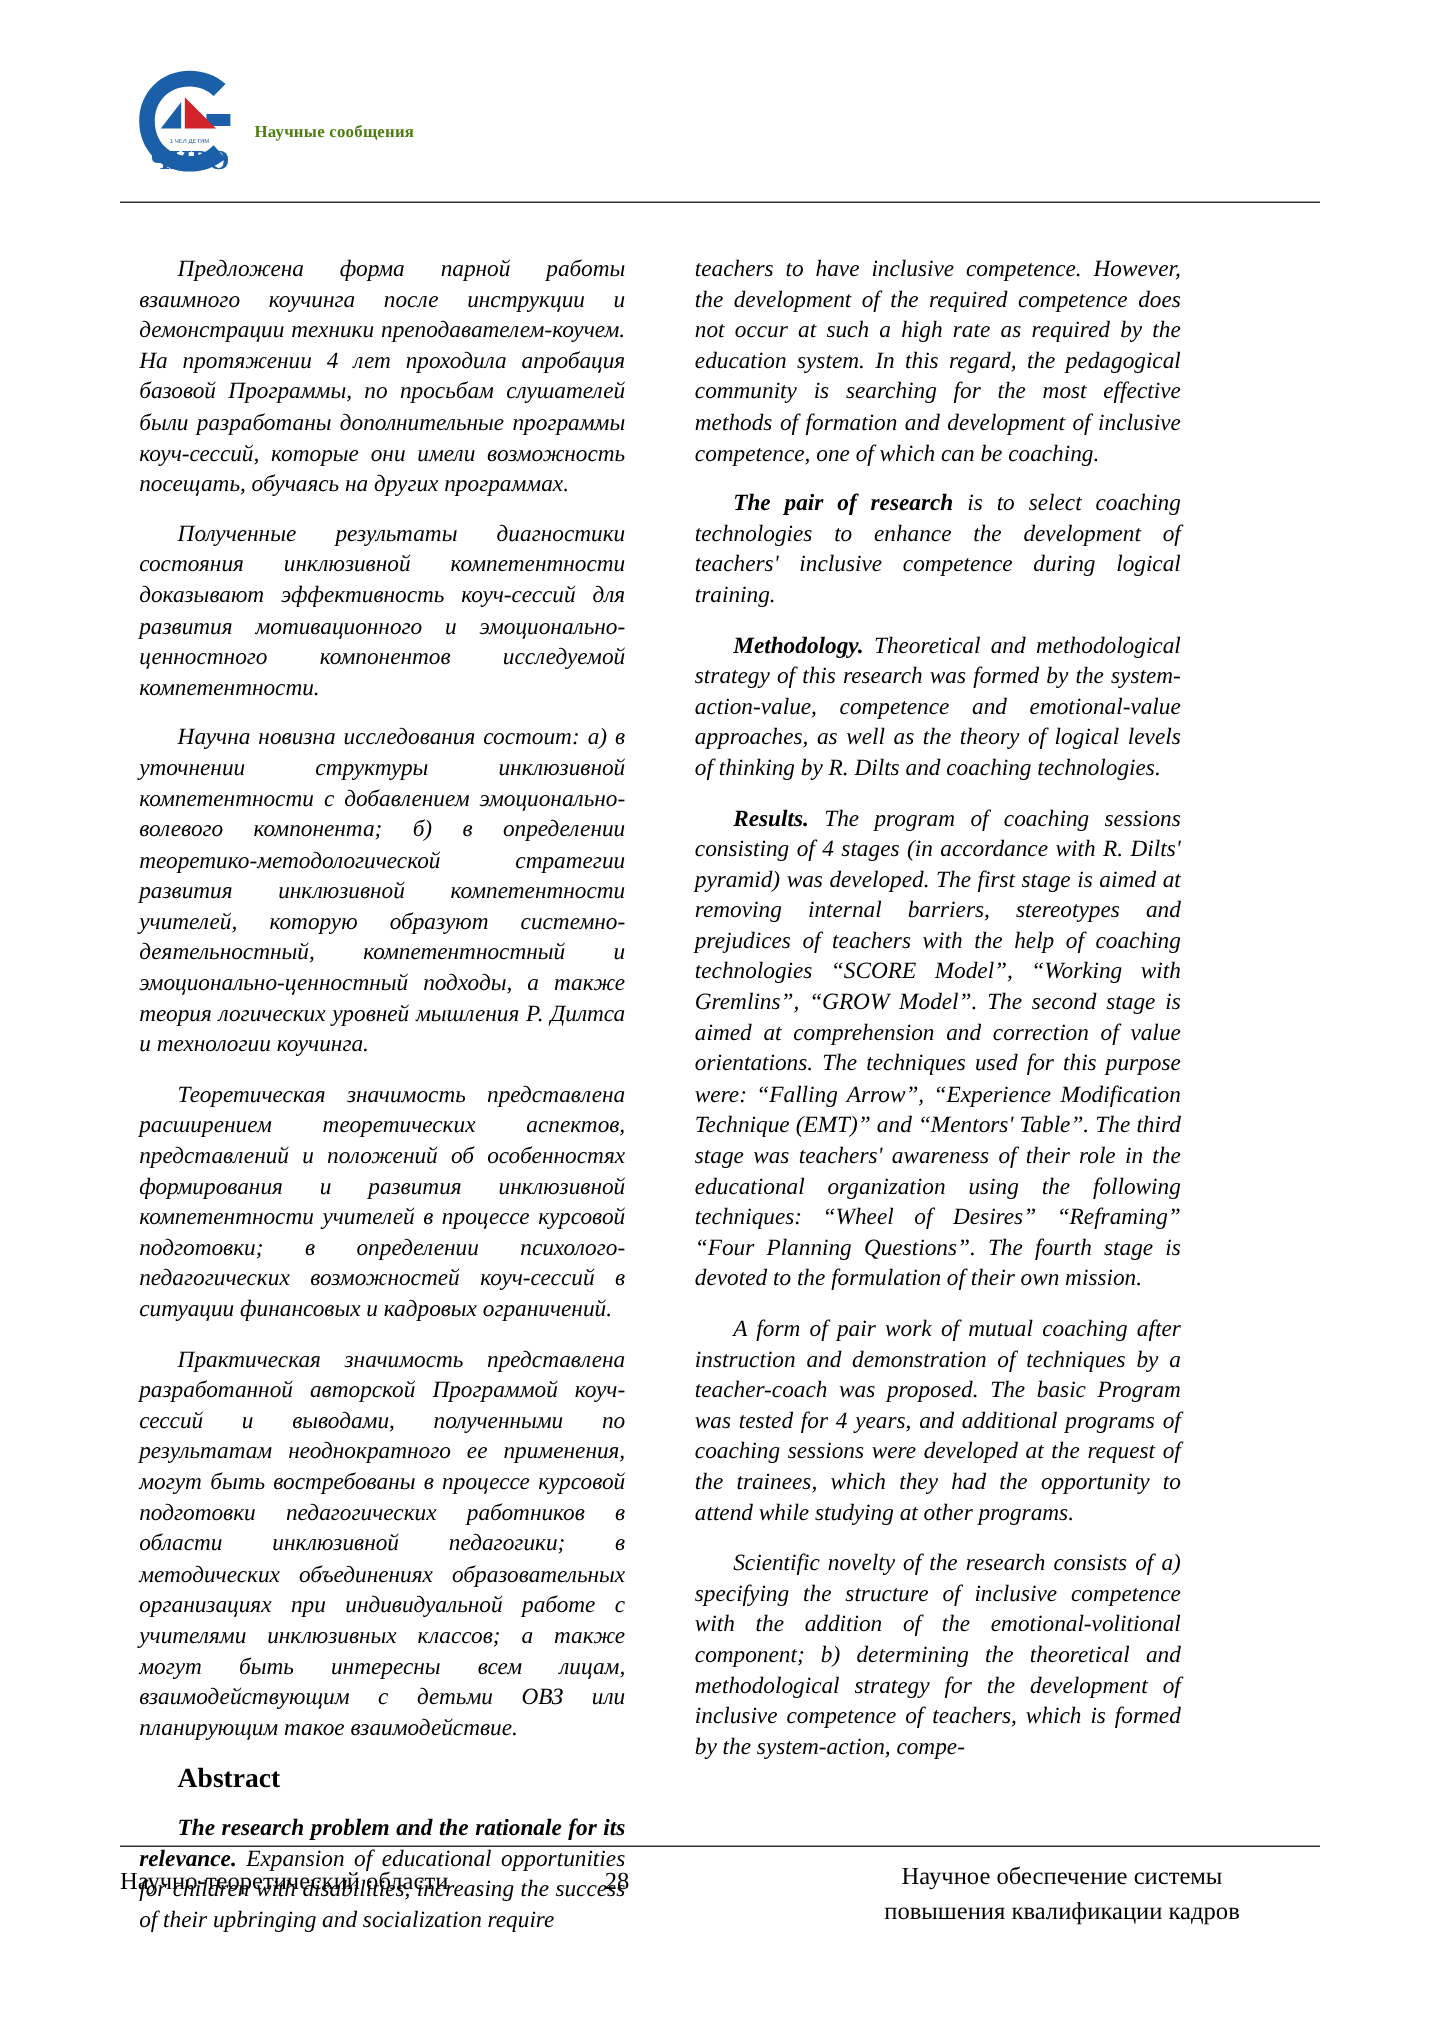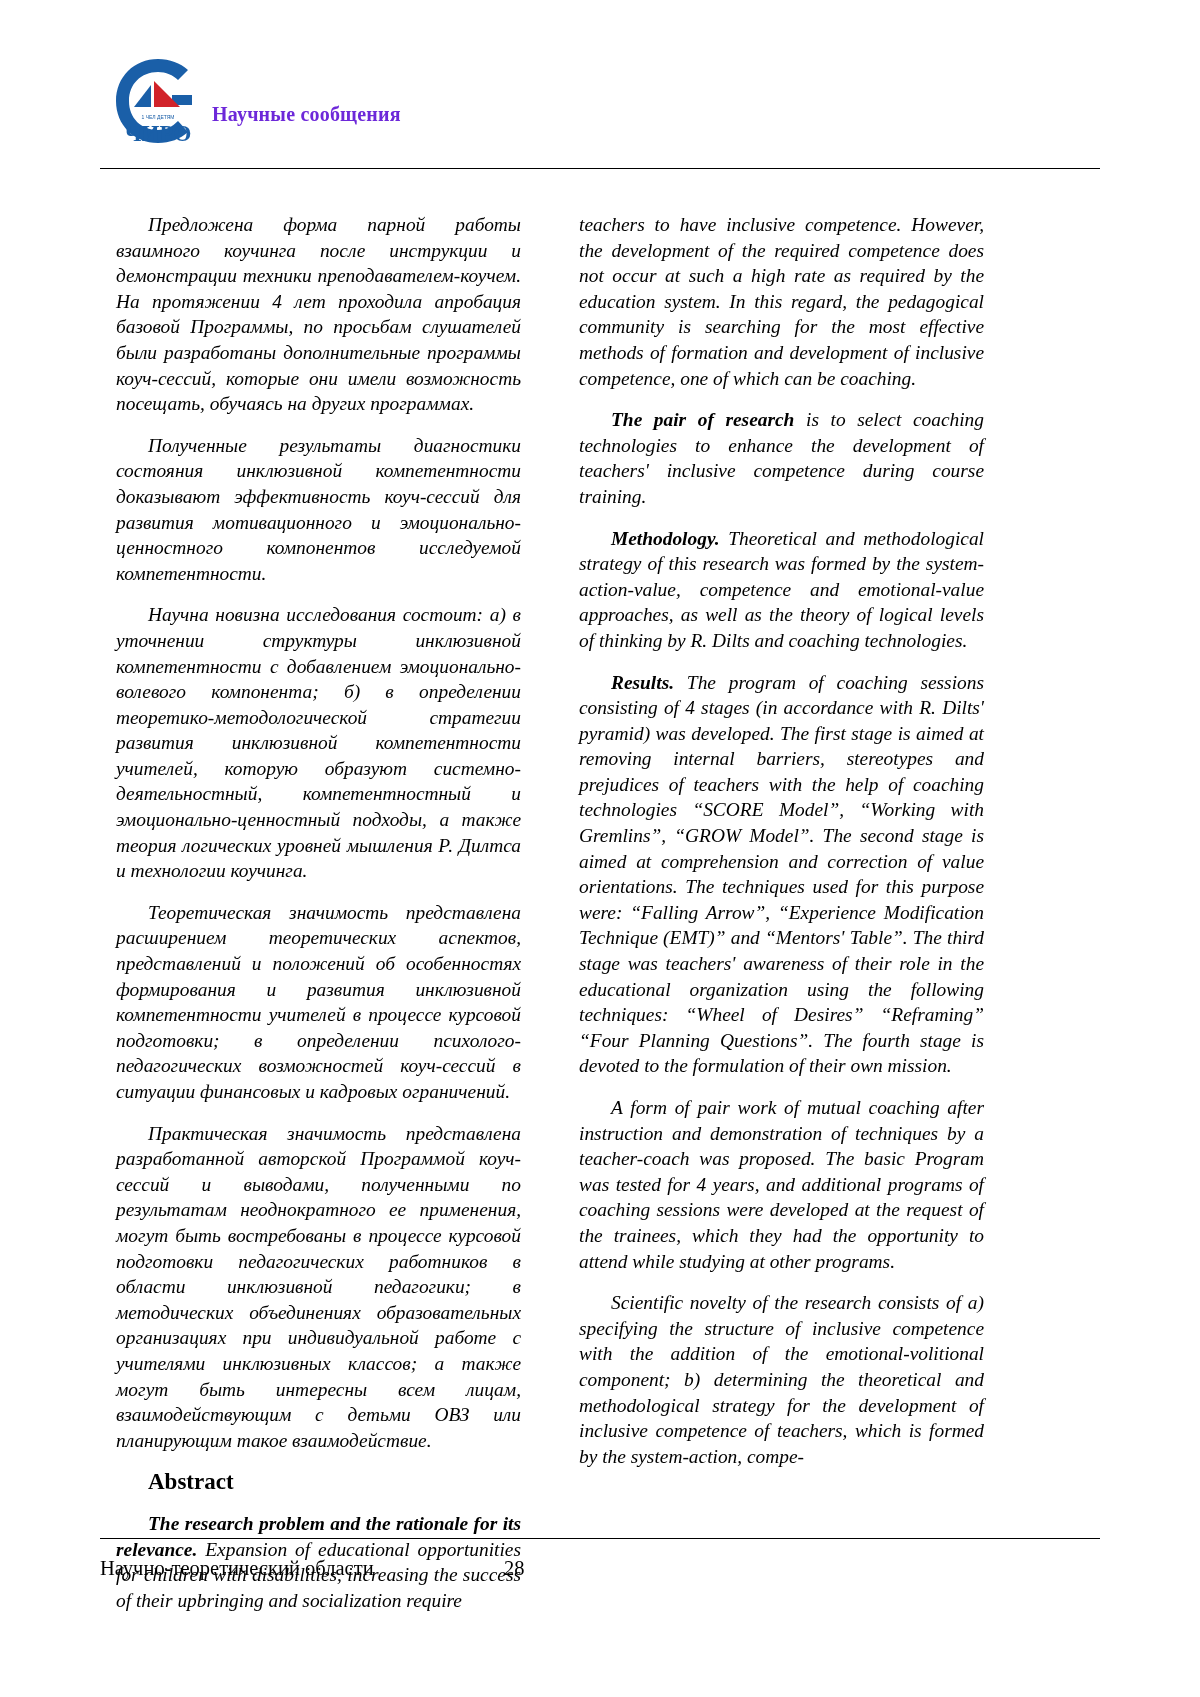--- a/index.html
+++ b/index.html
@@ -38,23 +38,23 @@
     width: 96px;
     height: 105px;
   }
   .logo svg { display: block; }
   .header-title {
     position: absolute;
     left: 112px;
     top: 48px;
     font-family: "Liberation Serif", serif;
     font-weight: bold;
-    font-size: 20px;
+    font-size: 14px;
     letter-spacing: 0.2px;
-    color: #6d28d9;
+    color: #4d7c0f;
   }
   .header-rule {
     position: absolute;
     left: 100px;
     top: 168px;
     width: 1000px;
     height: 0;
     border-top: 1.6px solid #000;
   }
 
@@ -174,28 +174,32 @@
       <p>Теоретическая значимость представлена расширением теоретических аспектов, представлений и положений об особенностях формирования и развития инклюзивной компетентности учителей в процессе курсовой подготовки; в определении психолого-педагогических возможностей коуч-сессий в ситуации финансовых и кадровых ограничений.</p>
       <p>Практическая значимость представлена разработанной авторской Программой коуч-сессий и выводами, полученными по результатам неоднократного ее применения, могут быть востребованы в процессе курсовой подготовки педагогических работников в области инклюзивной педагогики; в методических объединениях образовательных организациях при индивидуальной работе с учителями инклюзивных классов; а также могут быть интересны всем лицам, взаимодействующим с детьми ОВЗ или планирующим такое взаимодействие.</p>
       <p class="noindent">
           <span class="abstract-head">Abstract</span>
         </p>
       <p><span class="bold-run">The research problem and the rationale for its relevance.</span><span> Expansion of educational opportunities for children with disabilities, increasing the success of their upbringing and socialization require</span></p>
     </div>
 
     <div class="col col-right">
       <p class="noindent">teachers to have inclusive competence. However, the development of the required competence does not occur at such a high rate as required by the education system. In this regard, the pedagogical community is searching for the most effective methods of formation and development of inclusive competence, one of which can be coaching.</p>
-      <p><span class="bold-run">The pair of research</span><span> is to select coaching technologies to enhance the development of teachers' inclusive competence during course training.</span></p>
+      <p><span class="bold-run">The pair of research</span><span> is to select coaching technologies to enhance the development of teachers' inclusive competence during logical training.</span></p>
       <p><span class="bold-run">Methodology.</span><span> Theoretical and methodological strategy of this research was formed by the system-action-value, competence and emotional-value approaches, as well as the theory of logical levels of thinking by R. Dilts and coaching technologies.</span></p>
       <p><span class="bold-run">Results.</span><span> The program of coaching sessions consisting of 4 stages (in accordance with R. Dilts' pyramid) was developed. The first stage is aimed at removing internal barriers, stereotypes and prejudices of teachers with the help of coaching technologies “SCORE Model”, “Working with Gremlins”, “GROW Model”. The second stage is aimed at comprehension and correction of value orientations. The techniques used for this purpose were: “Falling Arrow”, “Experience Modification Technique (EMT)” and “Mentors' Table”. The third stage was teachers' awareness of their role in the educational organization using the following techniques: “Wheel of Desires” “Reframing” “Four Planning Questions”. The fourth stage is devoted to the formulation of their own mission.</span></p>
       <p>A form of pair work of mutual coaching after instruction and demonstration of techniques by a teacher-coach was proposed. The basic Program was tested for 4 years, and additional programs of coaching sessions were developed at the request of the trainees, which they had the opportunity to attend while studying at other programs.</p>
       <p>Scientific novelty of the research consists of a) specifying the structure of inclusive competence with the addition of the emotional-volitional component; b) determining the theoretical and methodological strategy for the development of inclusive competence of teachers, which is formed by the system-action, compe-</p>
     </div>
 
   </div>
 
   <div class="footer-rule"></div>
   <div class="footer">
     <div class="footer-left">Научно-теоретический области</div>
     <div class="footer-center">28</div>
+    <div class="footer-right">
+      <div>Научное обеспечение системы</div>
+      <div>повышения квалификации кадров</div>
+    </div>
   </div>
 
 </div>
 
 </body></html>

